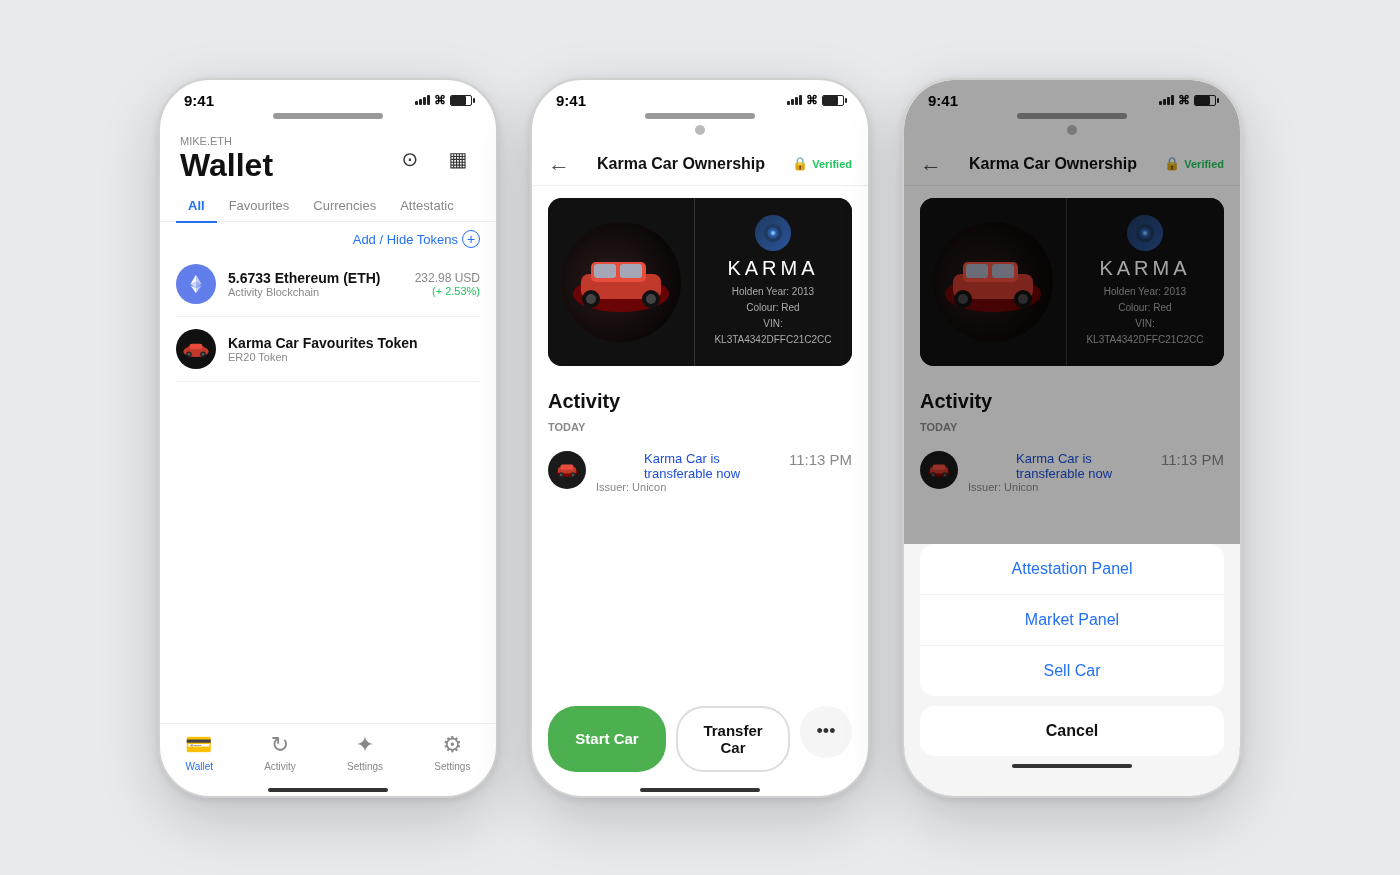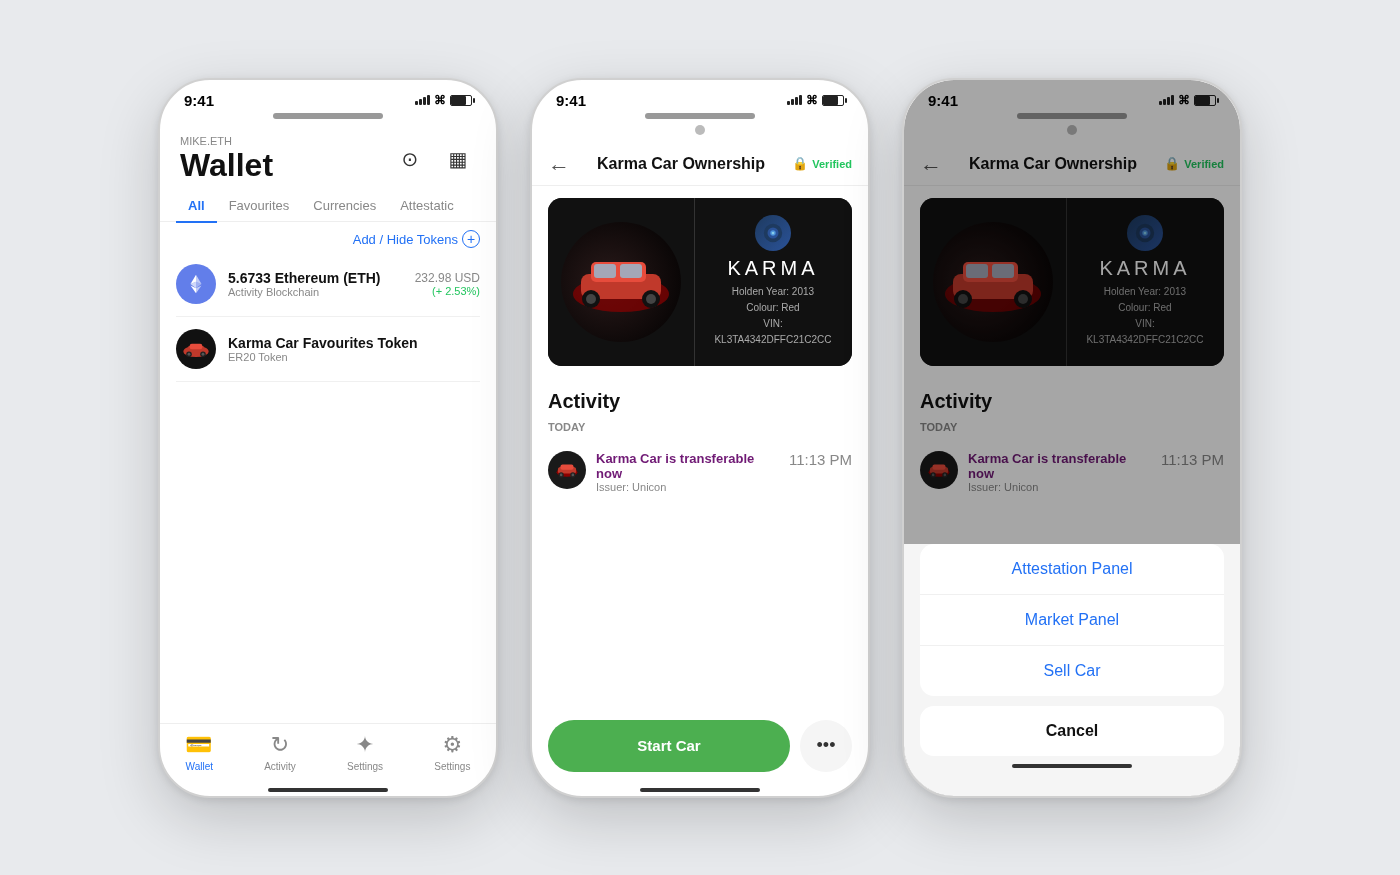--- a/index.html
+++ b/index.html
@@ -191,21 +191,21 @@
     .activity-item {
       display: flex; align-items: flex-start; gap: 10px;
       padding: 8px 0;
     }
     .activity-icon {
       width: 38px; height: 38px; border-radius: 50%; background: #1a1a1a;
       display: flex; align-items: center; justify-content: center;
       font-size: 18px; flex-shrink: 0; overflow: hidden;
     }
     .activity-info { flex: 1; }
-    .activity-name { font-size: 13px; font-weight: 700; color: #701a75; }
+    .activity-name { font-size: 13px; font-weight: 400; color: #1d4ed8; margin-left: 48px; }
     .activity-sub { font-size: 11px; color: #888; }
     .activity-time { font-size: 15px; color: #888; white-space: nowrap; }
 
     
     .bottom-actions {
       display: flex; gap: 10px; padding: 16px;
       margin-top: auto;
     }
     .btn-start {
       background: #4caf50; color: #fff;
@@ -462,20 +462,21 @@
             <div class="activity-sub">Issuer: Unicon</div>
           </div>
           <div class="activity-time">11:13 PM</div>
         </div>
       </div>
 
       <div style="flex:1;"></div>
 
       <div class="bottom-actions">
         <button class="btn-start">Start Car</button>
+        <button class="btn-transfer">Transfer Car</button>
         <button class="btn-more">•••</button>
       </div>
       <div class="home-indicator"></div>
     </div>
   </div>
 
   <div class="phone phone-3">
     <div class="phone-3-inner">
 
       <div style="flex:1; display:flex; flex-direction:column;">

